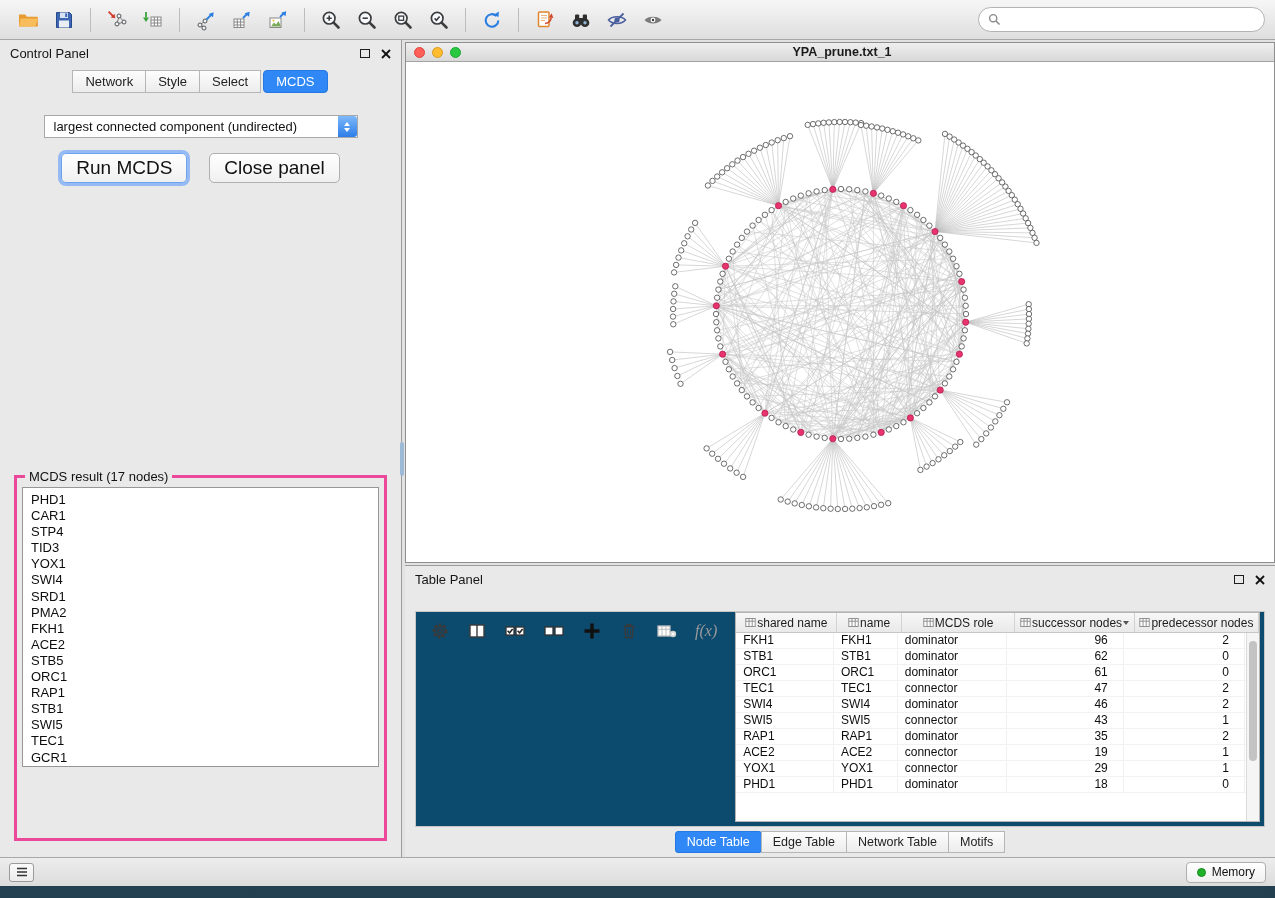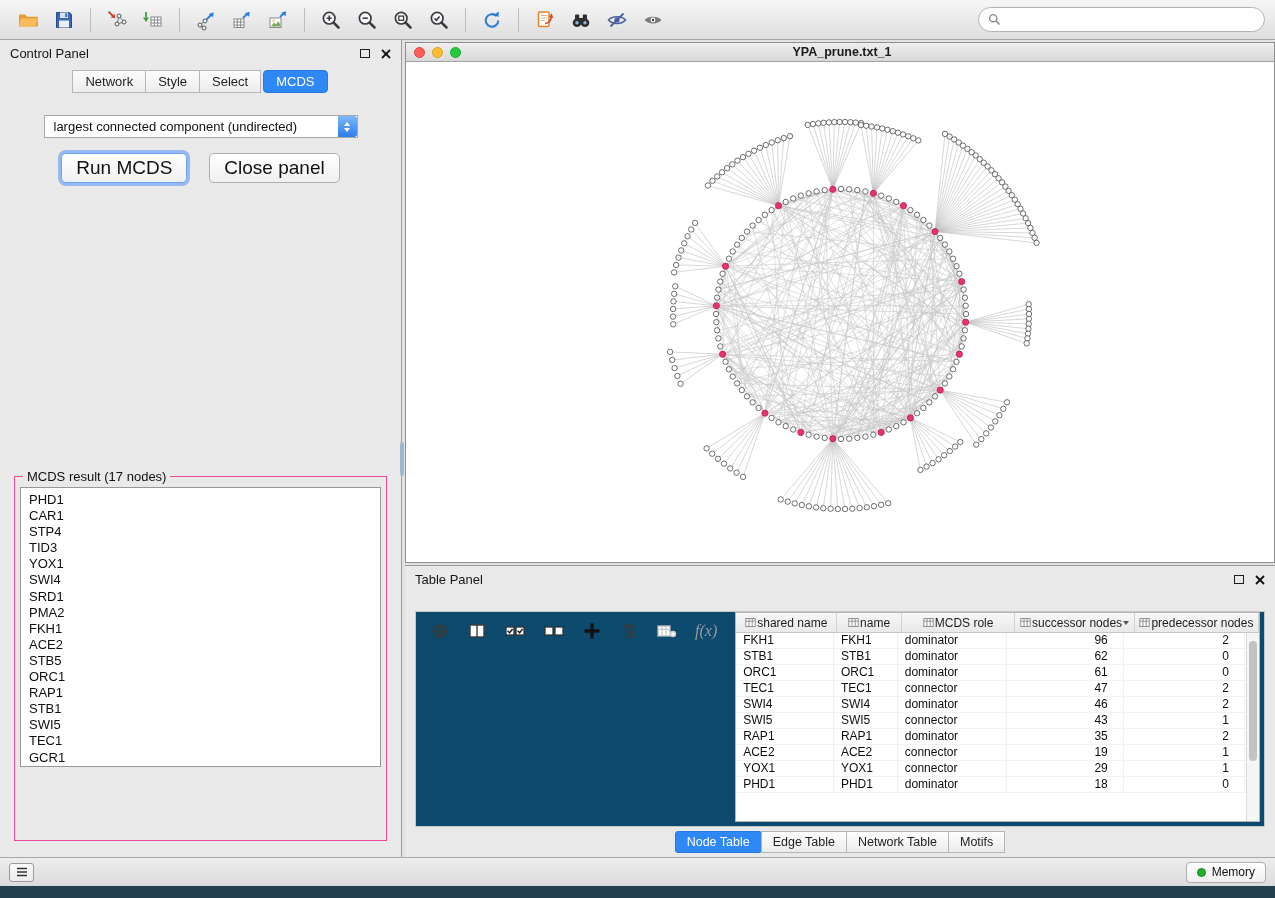--- a/index.html
+++ b/index.html
@@ -31,21 +31,21 @@
   .opt-label { font-size:13px; color:#111; margin-bottom:11px; }
   .select { width:314px; height:23px; margin:0 auto; border:1px solid #a8a8a8; border-radius:0; background:#fff; display:flex; align-items:center; cursor:pointer; overflow:hidden; }
   .sel-text { flex:1; font-size:13px; text-align:left; padding-left:9px; white-space:nowrap; color:#111; }
   .sel-btn { width:19px; align-self:stretch; background:linear-gradient(#7db8f9,#2d7de9); display:flex; flex-direction:column; align-items:center; justify-content:center; gap:2px; border-radius:0 3px 3px 0; }
   .tri-up { width:0; height:0; border-left:3.5px solid transparent; border-right:3.5px solid transparent; border-bottom:4px solid #fff; }
   .tri-down { width:0; height:0; border-left:3.5px solid transparent; border-right:3.5px solid transparent; border-top:4px solid #fff; }
   .cp-buttons { margin-top:15px; display:flex; justify-content:center; gap:22px; }
   .mac-btn { font-size:19px; color:#111; padding:3px 14px; background:linear-gradient(#ffffff,#f0f0f0); border:1px solid #b0b0b0; border-radius:5px; cursor:pointer; font-family:"Liberation Sans",sans-serif; }
   .mac-btn.focused { box-shadow:0 0 0 3px rgba(80,146,250,.55); border-color:#6aa4ee; }
   .cp-spacer { flex:1; }
-  fieldset.result-group { margin:0 14px 16px 14px; border:1px solid #ec4899; padding:3px 5px 18px 5px; height:372px; display:flex; background:#e9e9e9; }
+  fieldset.result-group { margin:0 14px 16px 14px; border:3px solid #ec4899; padding:3px 5px 18px 5px; height:372px; display:flex; background:#e9e9e9; }
   fieldset.result-group legend { font-size:13px; color:#111; padding:0 4px; margin-left:3px; }
   .result-list { flex:1; background:#fff; border:1px solid #979797; overflow:hidden; padding:4px 0 0 8px; text-align:left; }
   .result-item { font-size:13px; line-height:16.1px; color:#0d0d0d; }
   .split-handle { position:absolute; right:-3px; top:402px; width:4px; height:34px; background:#9db9d8; border-radius:2px; z-index:5; }
 
   
   .right-side { flex:1; display:flex; flex-direction:column; min-width:0; background:#e2e2e2; }
   .network-window { height:521px; flex-shrink:0; margin:2px 0 0 3px; background:#fff; border:1px solid #8f8f8f; display:flex; flex-direction:column; }
   .nw-titlebar { height:19px; flex-shrink:0; background:linear-gradient(#efefef,#d8d8d8); border-bottom:1px solid #a3a3a3; display:flex; align-items:center; position:relative; }
   .traffic { display:flex; gap:7px; padding-left:8px; z-index:2; }

